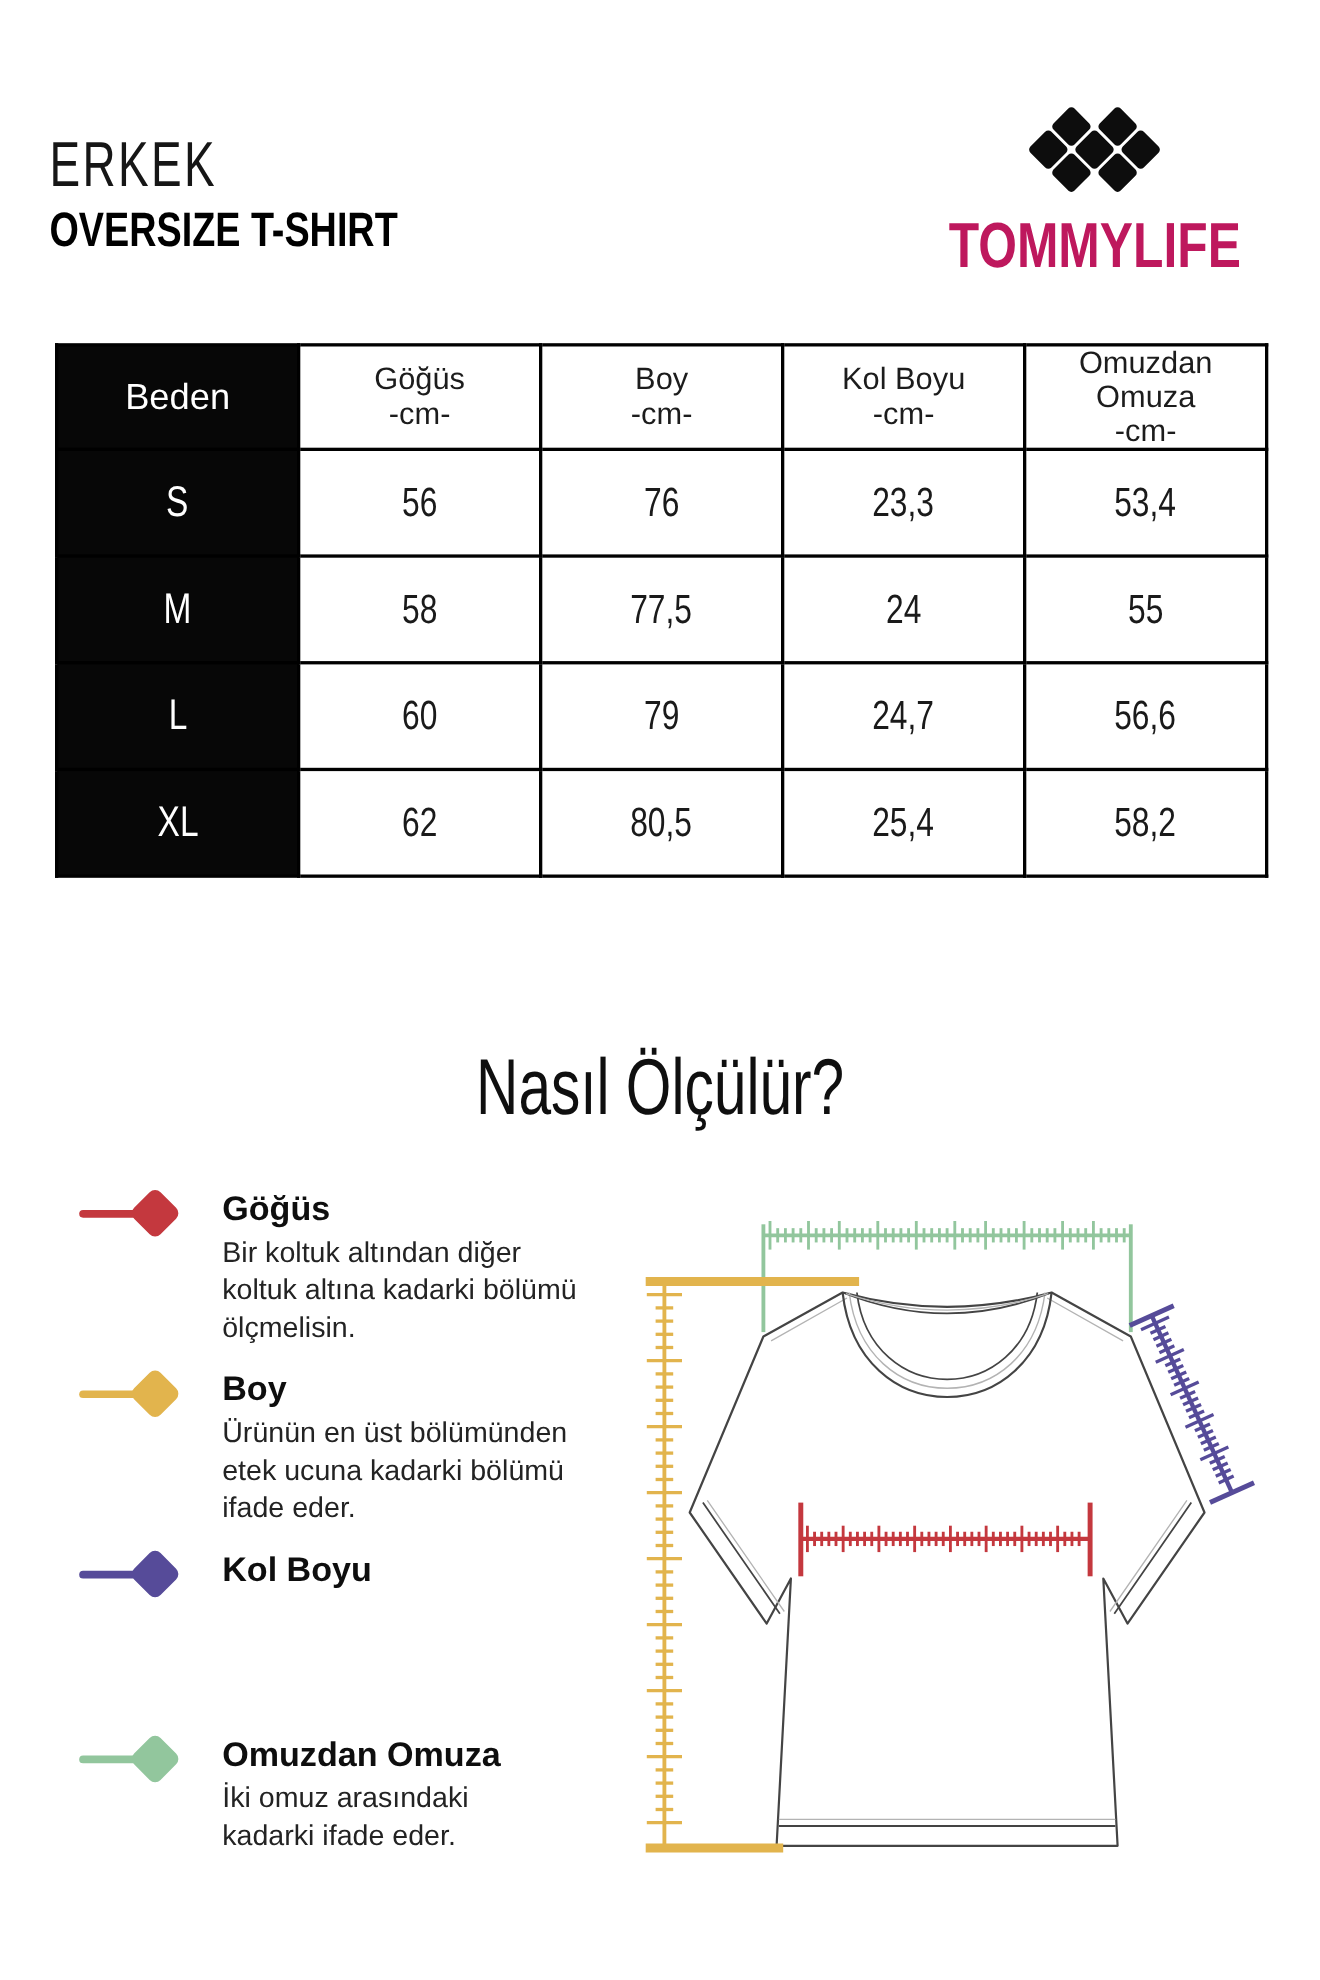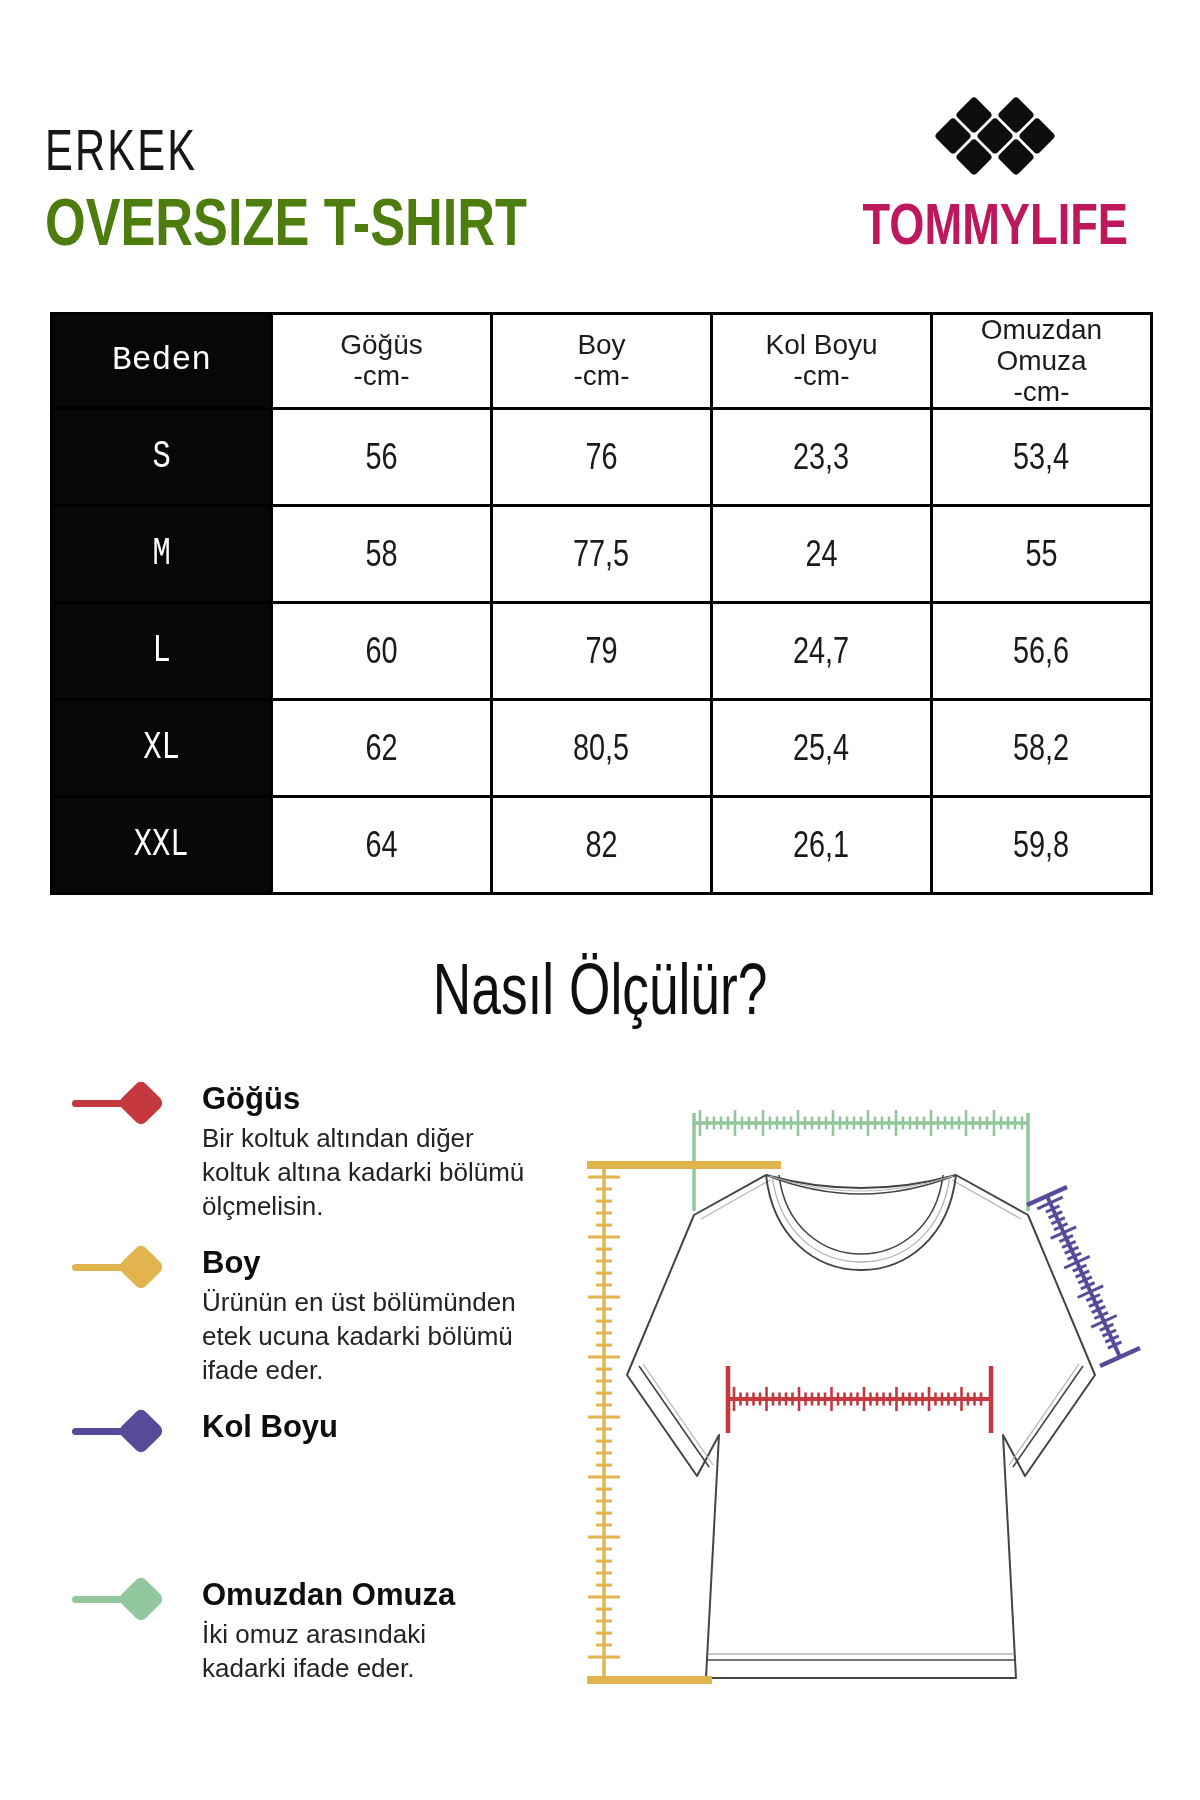--- a/index.html
+++ b/index.html
@@ -7,33 +7,33 @@
   body {
     position:relative; width:1200px; height:1800px;
     font-family:"Liberation Sans", sans-serif; color:#111; overflow:hidden;
   }
   .cond { display:inline-block; transform:scaleX(0.78); transform-origin:left center; }
   .cond-c { display:inline-block; transform:scaleX(0.78); transform-origin:center center; }
 
   
   .brand-left { position:absolute; left:45px; top:120px; }
   .erkek { font-size:58px; font-weight:400; letter-spacing:3px; color:#161616; line-height:1.05; }
-  .product-title { font-size:67px; font-weight:800; letter-spacing:0px; color:#4d7c0f; line-height:1.05; margin-top:6px; }
+  .product-title { font-size:44px; font-weight:800; letter-spacing:0px; color:#000000; line-height:1.05; margin-top:6px; }
 
   .brand-right { position:absolute; left:845px; top:84px; width:300px;
     display:flex; flex-direction:column; align-items:center; }
   .brand-name { font-size:58px; font-weight:800; color:#be185d; line-height:1; margin-top:6px; }
 
   
   .size-table { position:absolute; left:50px; top:312px; width:1100px;
     border-collapse:collapse; table-layout:fixed; }
   .size-table td { border:3px solid #000; text-align:center; vertical-align:middle; background:#fff; }
   .size-table tr.hdr td { height:86px; font-size:28px; line-height:1.1; color:#1c1c1c; white-space:pre-line; }
   .size-table tr.row td { height:97px; }
-  .size-table td.dark { background:#070707; color:#fff; border-color:#000;font-family:Liberation Mono, monospace; }
+  .size-table td.dark { background:#070707; color:#fff; border-color:#000; }
   .beden-label { font-size:33px; color:#fff; }
   .size-label { font-size:39px; font-weight:500; color:#fff; }
   .num { font-size:37px; font-weight:500; color:#1a1a1a; }
 
   
   .howto-title { position:absolute; left:0; top:948px; width:1200px; text-align:center;
     font-size:72px; font-weight:400; color:#0f0f0f; }
 
   .legend-item { position:absolute; left:72px; width:460px; display:flex; }
   .legend-marker { position:relative; width:130px; height:44px; flex:none; }
@@ -110,27 +110,20 @@
     <td><span class="num cond-c">79</span></td>
     <td><span class="num cond-c">24,7</span></td>
     <td><span class="num cond-c">56,6</span></td>
   </tr>
   <tr class="row">
     <td class="dark"><span class="size-label cond-c">XL</span></td>
     <td><span class="num cond-c">62</span></td>
     <td><span class="num cond-c">80,5</span></td>
     <td><span class="num cond-c">25,4</span></td>
     <td><span class="num cond-c">58,2</span></td>
-  </tr>
-  <tr class="row">
-    <td class="dark"><span class="size-label cond-c">XXL</span></td>
-    <td><span class="num cond-c">64</span></td>
-    <td><span class="num cond-c">82</span></td>
-    <td><span class="num cond-c">26,1</span></td>
-    <td><span class="num cond-c">59,8</span></td>
   </tr>
 </tbody>
   </table>
 
 <div class="howto-title"><span class="cond-c" style="transform:scaleX(0.74)">Nasıl Ölçülür?</span></div>
 
 <div class="legend-item" style="top:1082px">
   <div class="legend-marker">
     <div class="legend-line" style="background-color: rgb(196, 56, 62);"></div>
     <div class="legend-diamond" style="background-color: rgb(196, 56, 62);"></div>

